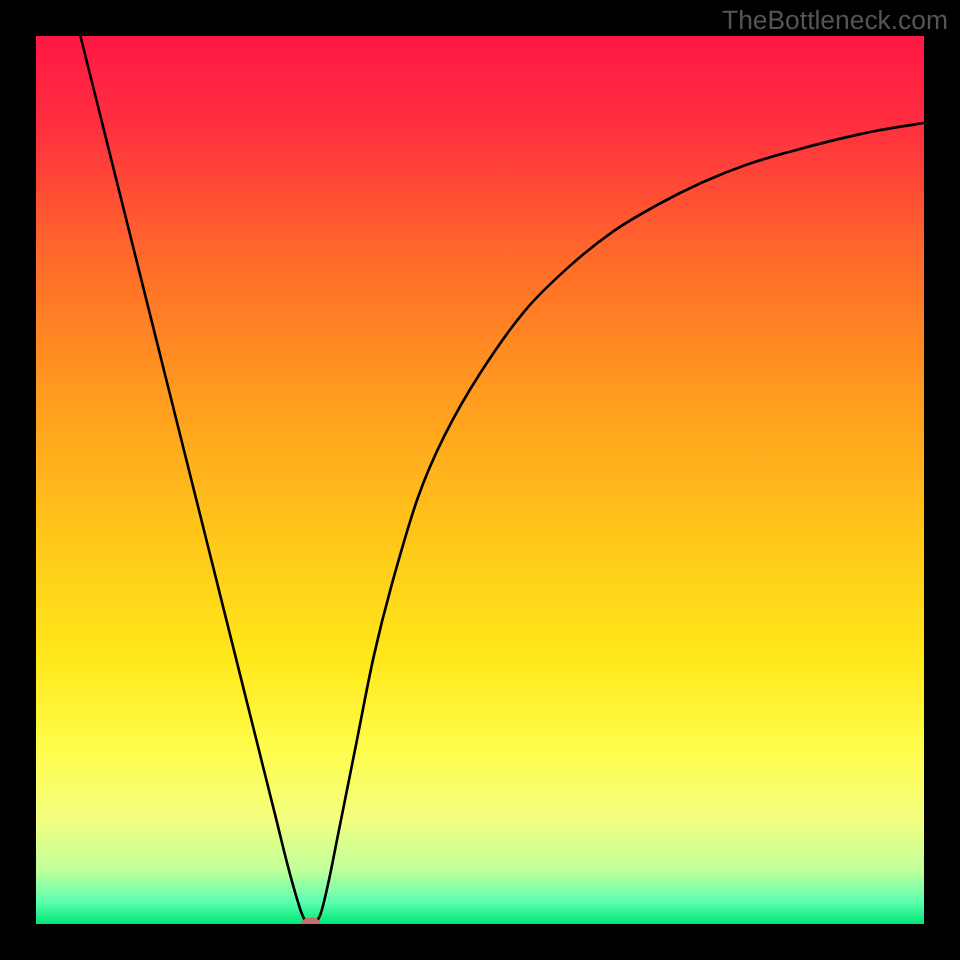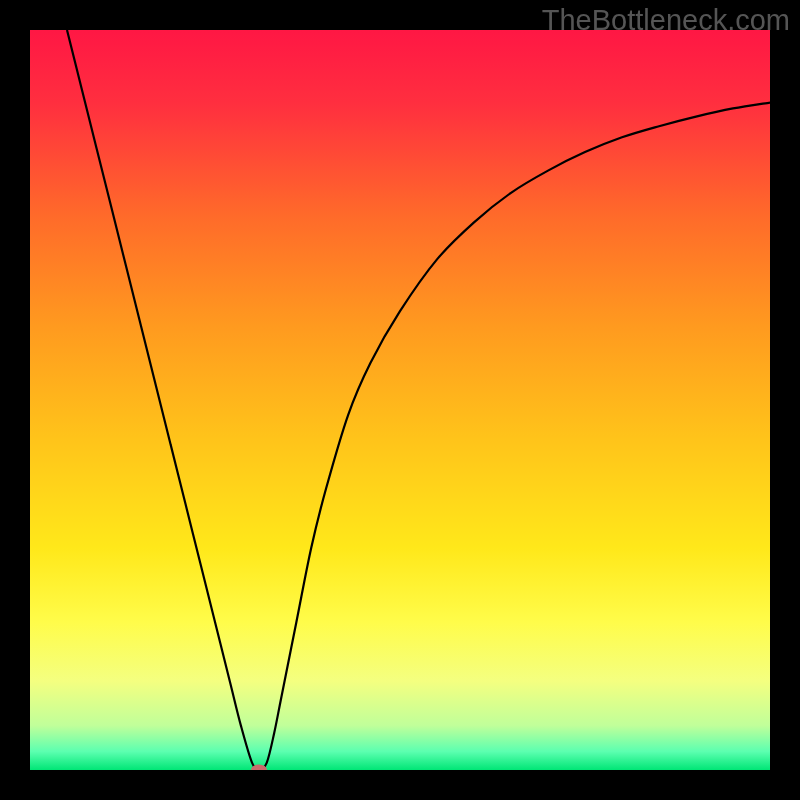--- a/index.html
+++ b/index.html
@@ -8,21 +8,21 @@
     width: 800px;
     height: 800px;
     background: #000;
     position: relative;
   }
   .watermark {
     position: absolute;
     top: 4px;
     right: 10px;
     color: #555;
-    font-size: 29px;
+    font-size: 22px;
     font-weight: 500;
     z-index: 10;
   }
   .plot-area {
     position: absolute;
     left: 30px;
     top: 30px;
     width: 740px;
     height: 740px;
     overflow: hidden;

